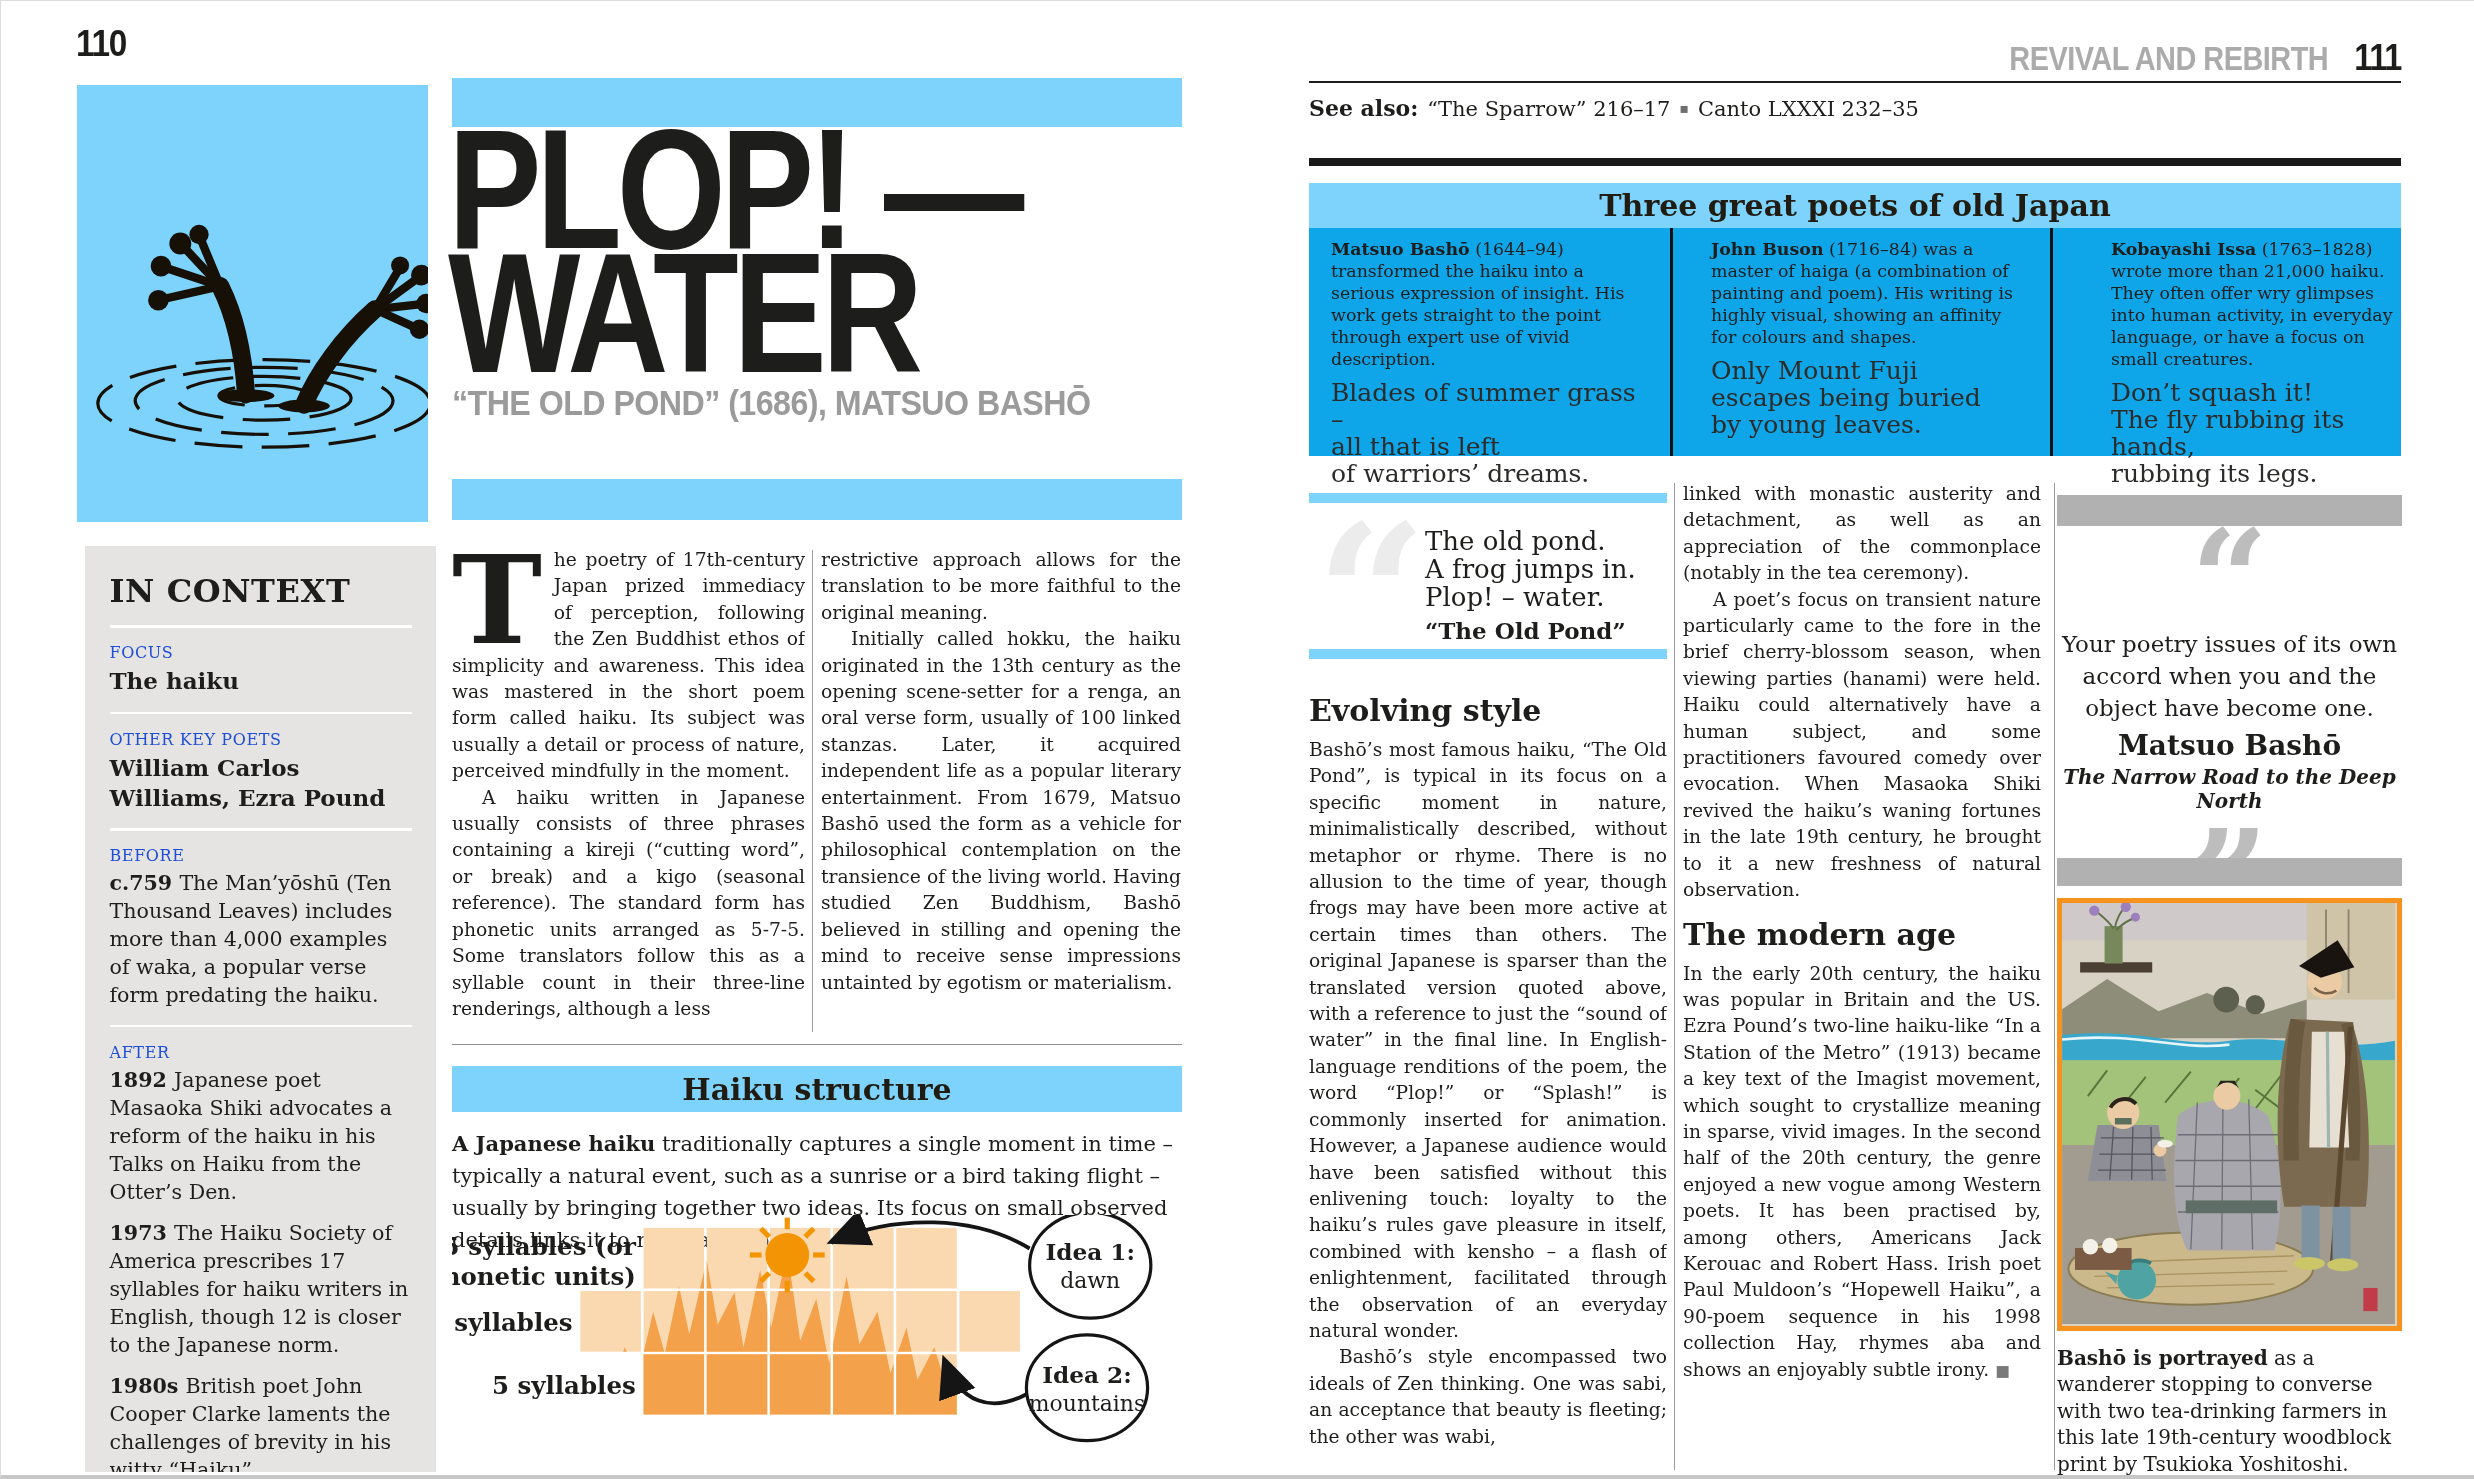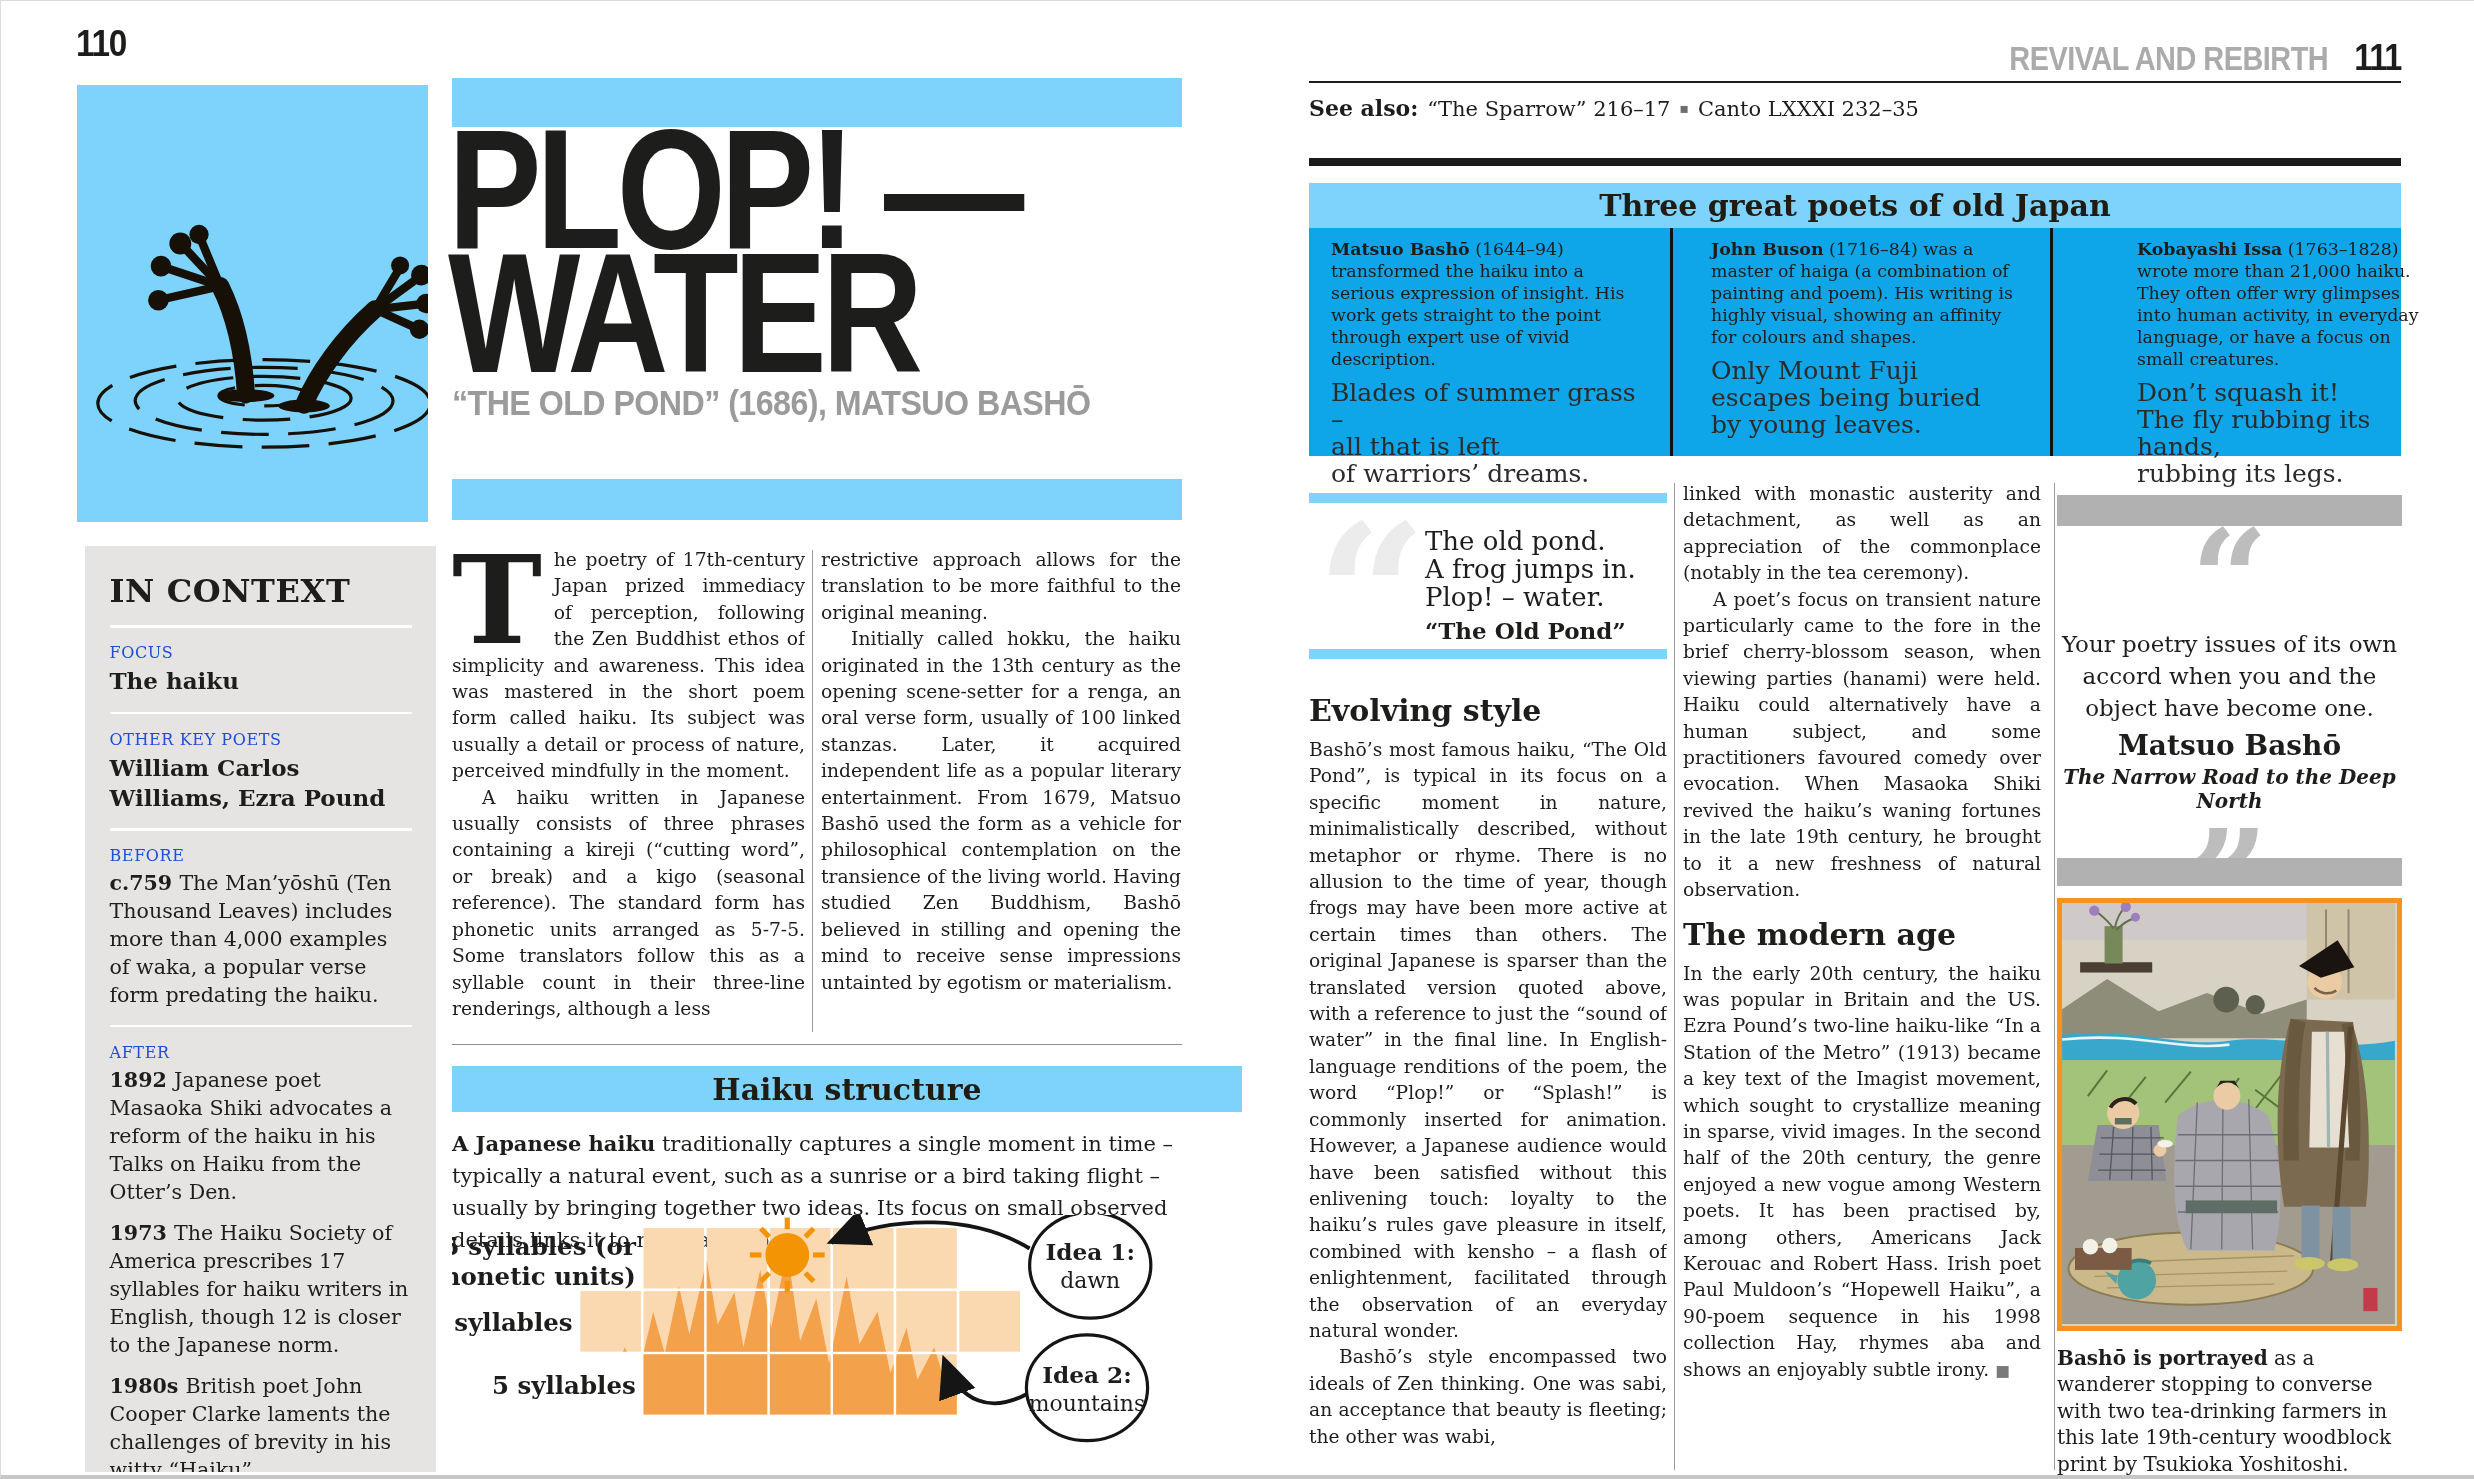--- a/index.html
+++ b/index.html
@@ -32,21 +32,21 @@
   .sb-p{font-size:20.6px;line-height:28px;margin-top:3.9px;}
   .sb-p + .sb-p{margin-top:13px;}
   .b{font-weight:bold;}
   .bodycol{font-size:18.7px;line-height:26.4px;overflow:hidden;}
   .col1{left:451px;top:546px;width:353px;height:487px;}
   .col2{left:820px;top:546px;width:360px;height:487px;}
   .vdiv{width:1.3px;background:#9B9B9B;}
   .dropcap{float:left;font-weight:bold;font-size:121px;line-height:97px;margin:5.2px 11.6px 0 0;}
   .bodycol p + p{margin-top:0;}
   .hr-l{left:451px;top:1043px;width:730px;height:1.3px;background:#8F8F8F;}
-  .hx-head{left:451px;top:1065px;width:790px;height:46px;display:flex;align-items:center;justify-content:center;}
+  .hx-head{left:451px;top:1065px;width:730px;height:46px;display:flex;align-items:center;justify-content:center;}
   .box-title{font-size:30px;font-weight:bold;color:#201C12;}
   .hx-intro{left:451px;top:1127px;width:730px;font-size:21px;line-height:32px;}
   .diagram{left:451px;top:1214px;}
   
   .rp-head{left:1308px;top:36px;width:1092px;text-align:right;white-space:nowrap;}
   .rp-section{font-size:34px;color:#ABABAB;letter-spacing:-0.6px;display:inline-block;transform:scaleX(.85);transform-origin:right;}
   .rp-num{font-size:36px;color:#1D1D1B;margin-left:17px;display:inline-block;transform:scaleX(.9);transform-origin:right;}
   .thinrule{left:1308px;top:80px;width:1092px;height:1.9px;background:#1D1D1B;}
   .seealso{left:1308px;top:94px;width:1092px;font-size:21px;display:flex;align-items:baseline;gap:9px;white-space:nowrap;}
   .sa-lead{font-weight:bold;font-size:22px;}
@@ -267,21 +267,21 @@
     <div class="tdiv" style="left:361px;"></div>
     <div class="tc" style="left:402px;width:320px;">
       <p class="bio"><span class="b">John Buson</span><span> (1716–84) was a master of haiga (a combination of painting and poem). His writing is highly visual, showing an affinity for colours and shapes.</span></p>
       <div class="haiku">
         <div>Only Mount Fuji</div>
         <div>escapes being buried</div>
         <div>by young leaves.</div>
       </div>
     </div>
     <div class="tdiv" style="left:741px;"></div>
-    <div class="tc" style="left:828px;width:290px;">
+    <div class="tc" style="left:802px;width:290px;">
       <p class="bio"><span class="b">Kobayashi Issa</span><span> (1763–1828) wrote more than 21,000 haiku. They often offer wry glimpses into human activity, in everyday language, or have a focus on small creatures.</span></p>
       <div class="haiku">
         <div>Don’t squash it!</div>
         <div>The fly rubbing its hands,</div>
         <div>rubbing its legs.</div>
       </div>
     </div>
   </div>
 
   <div class="abs qbar orange" style="left:1308px;top:492px;"></div>

